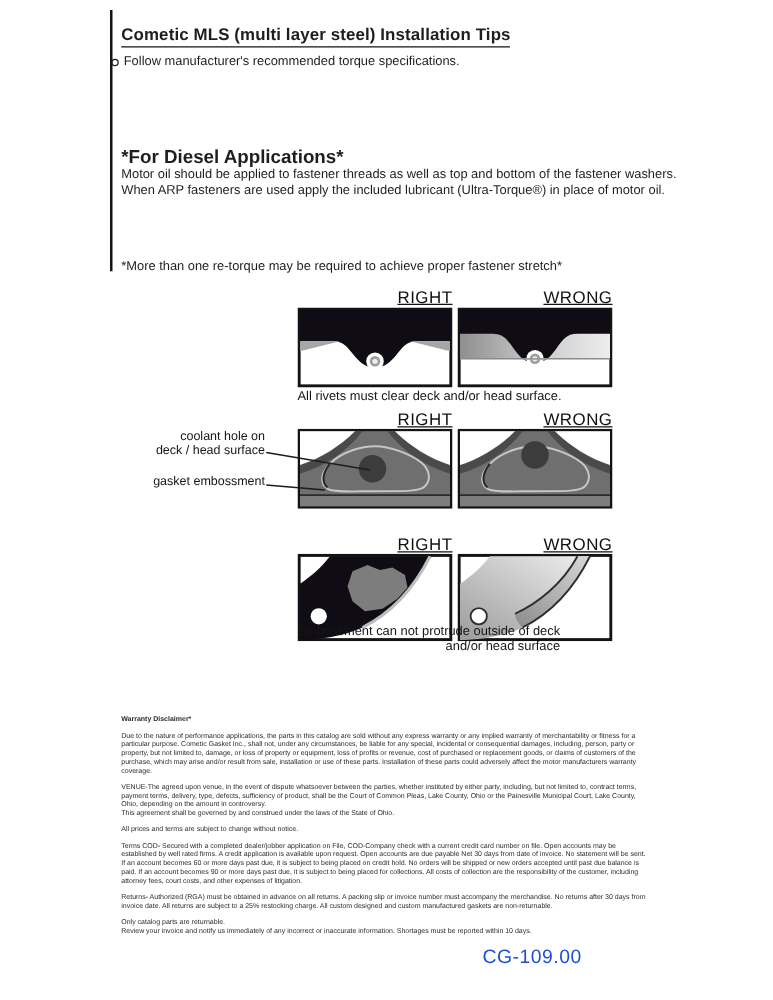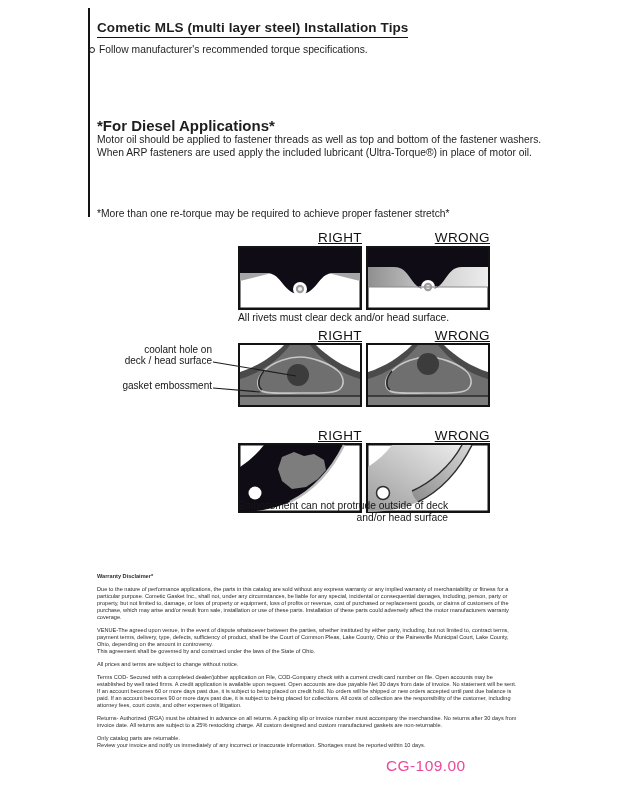--- a/index.html
+++ b/index.html
@@ -35,21 +35,21 @@
   .dg-caption{font-size:10.3px;line-height:11.5px;white-space:pre-line;color:#161616;text-align:right;}
   .panel{display:block;}
   .side-label{left:92px;width:120px;text-align:right;font-size:10px;line-height:11px;
               white-space:pre-line;color:#161616;}
 
   
   #legal{left:97px;top:573px;width:424px;font-size:5.6px;line-height:7px;color:#2c2c2c;}
   #legal .lp{margin:0 0 6px 0;white-space:pre-line;}
   #legal-heading{font-weight:bold;margin-bottom:6px;}
 
-  #page-code{left:386px;top:757px;font-size:15.5px;letter-spacing:.4px;color:#ec4899;}
+  #page-code{left:386px;top:757px;font-size:15.5px;letter-spacing:.4px;color:#1d4ed8;}
 </style>
 </head>
 <body>
 
 <div id="page">
 
   <div id="left-rule" class="abs"></div>
 
   <div id="doc-title" class="abs">Cometic MLS (multi layer steel) Installation Tips</div>
 

